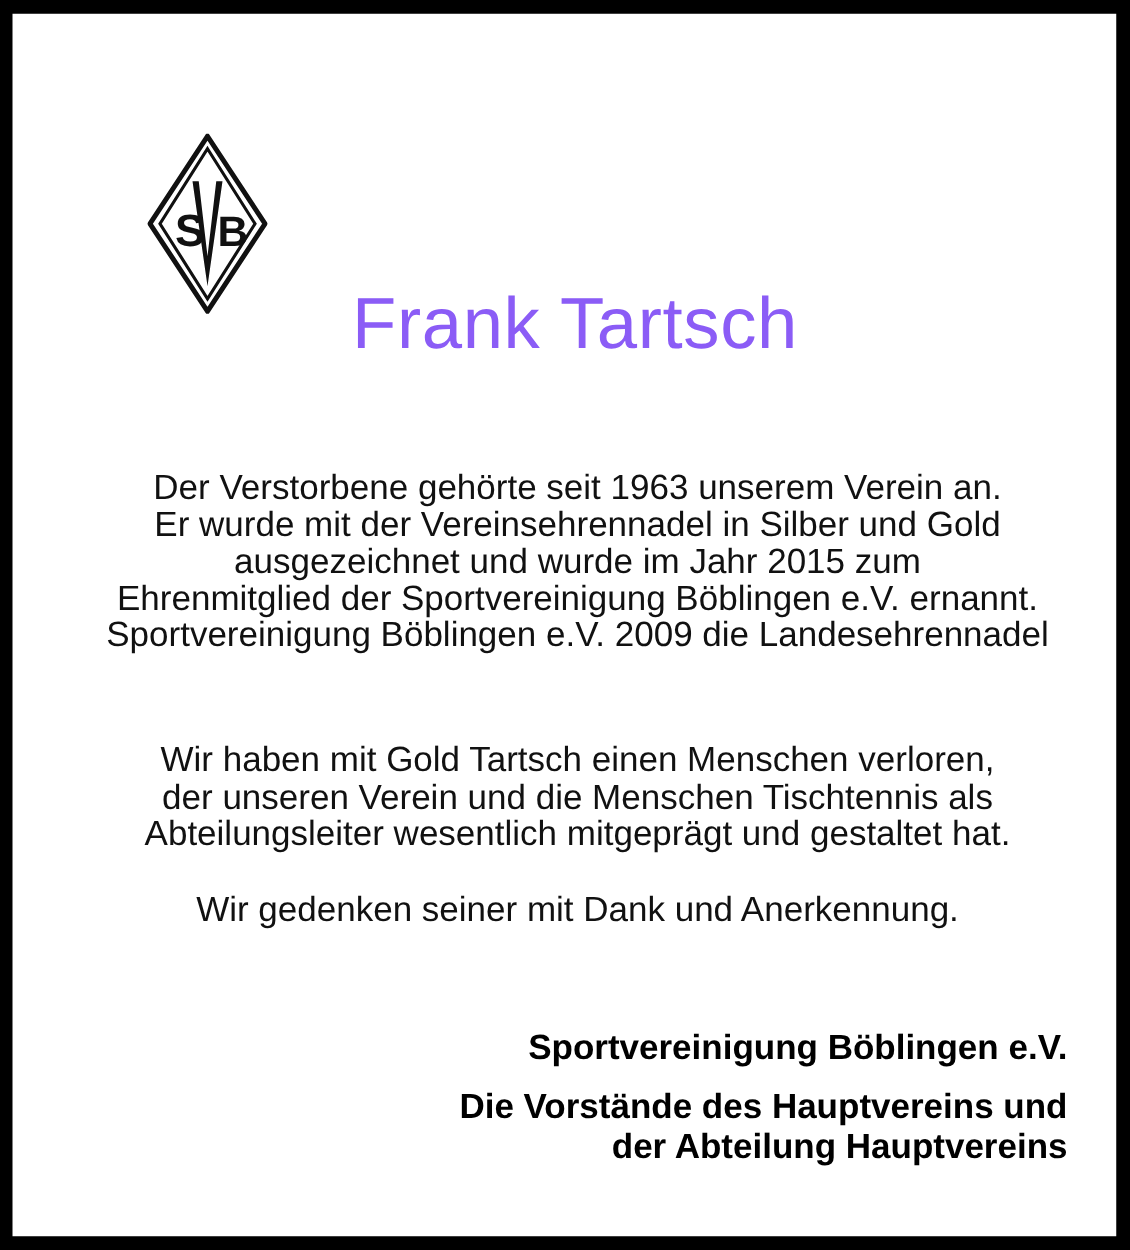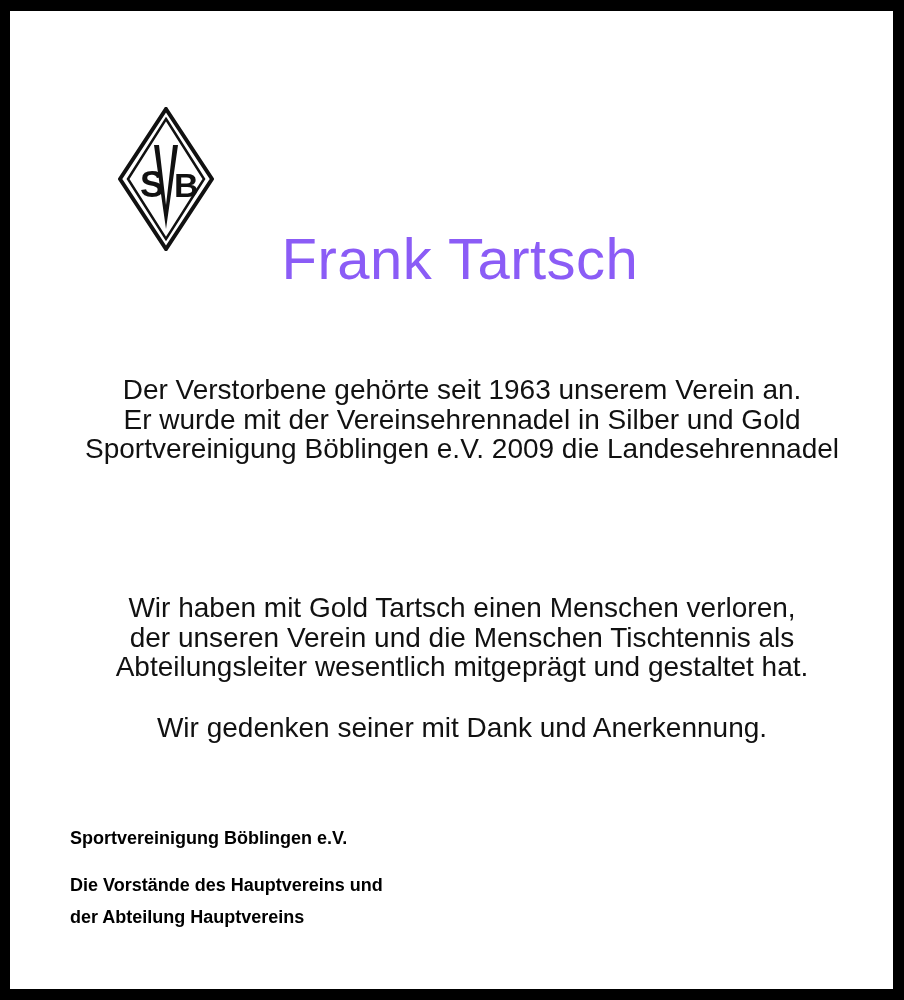--- a/index.html
+++ b/index.html
@@ -66,23 +66,23 @@
       line-height: 29.5px;
     }
     .body-block div { white-space: nowrap; }
     .p1 { top: 364px; }
     .p2 { top: 582px; }
     .p3 { top: 702px; }
     .signature {
       position: absolute;
       left: 60px;
       width: 784px;
-      text-align: left;
+      text-align: right;
       font-weight: bold;
-      font-size: 18px;
+      font-size: 28px;
       color: #000000;
     }
     .sig1 { top: 812px; line-height: 30px; }
     .sig2 { top: 858px; line-height: 32px; }
     .signature div { white-space: nowrap; }
   </style>
 </head>
 <body>
 
 <div class="frame">
@@ -97,20 +97,22 @@
 
     <text x="56" y="90" font-family="Liberation Sans, sans-serif" font-weight="bold" font-size="34" fill="#111">B</text>
   </svg>
 
 
   <div class="name">Frank Tartsch</div>
 
   <div class="body-block p1">
     <div>Der Verstorbene gehörte seit 1963 unserem Verein an.</div>
     <div>Er wurde mit der Vereinsehrennadel in Silber und Gold</div>
+    <div>ausgezeichnet und wurde im Jahr 2015 zum</div>
+    <div>Ehrenmitglied der Sportvereinigung Böblingen e.V. ernannt.</div>
     <div>Sportvereinigung Böblingen e.V. 2009 die Landesehrennadel</div>
   </div>
 
   <div class="body-block p2">
     <div>Wir haben mit Gold Tartsch einen Menschen verloren,</div>
     <div>der unseren Verein und die Menschen Tischtennis als</div>
     <div>Abteilungsleiter wesentlich mitgeprägt und gestaltet hat.</div>
   </div>
 
   <div class="body-block p3">

